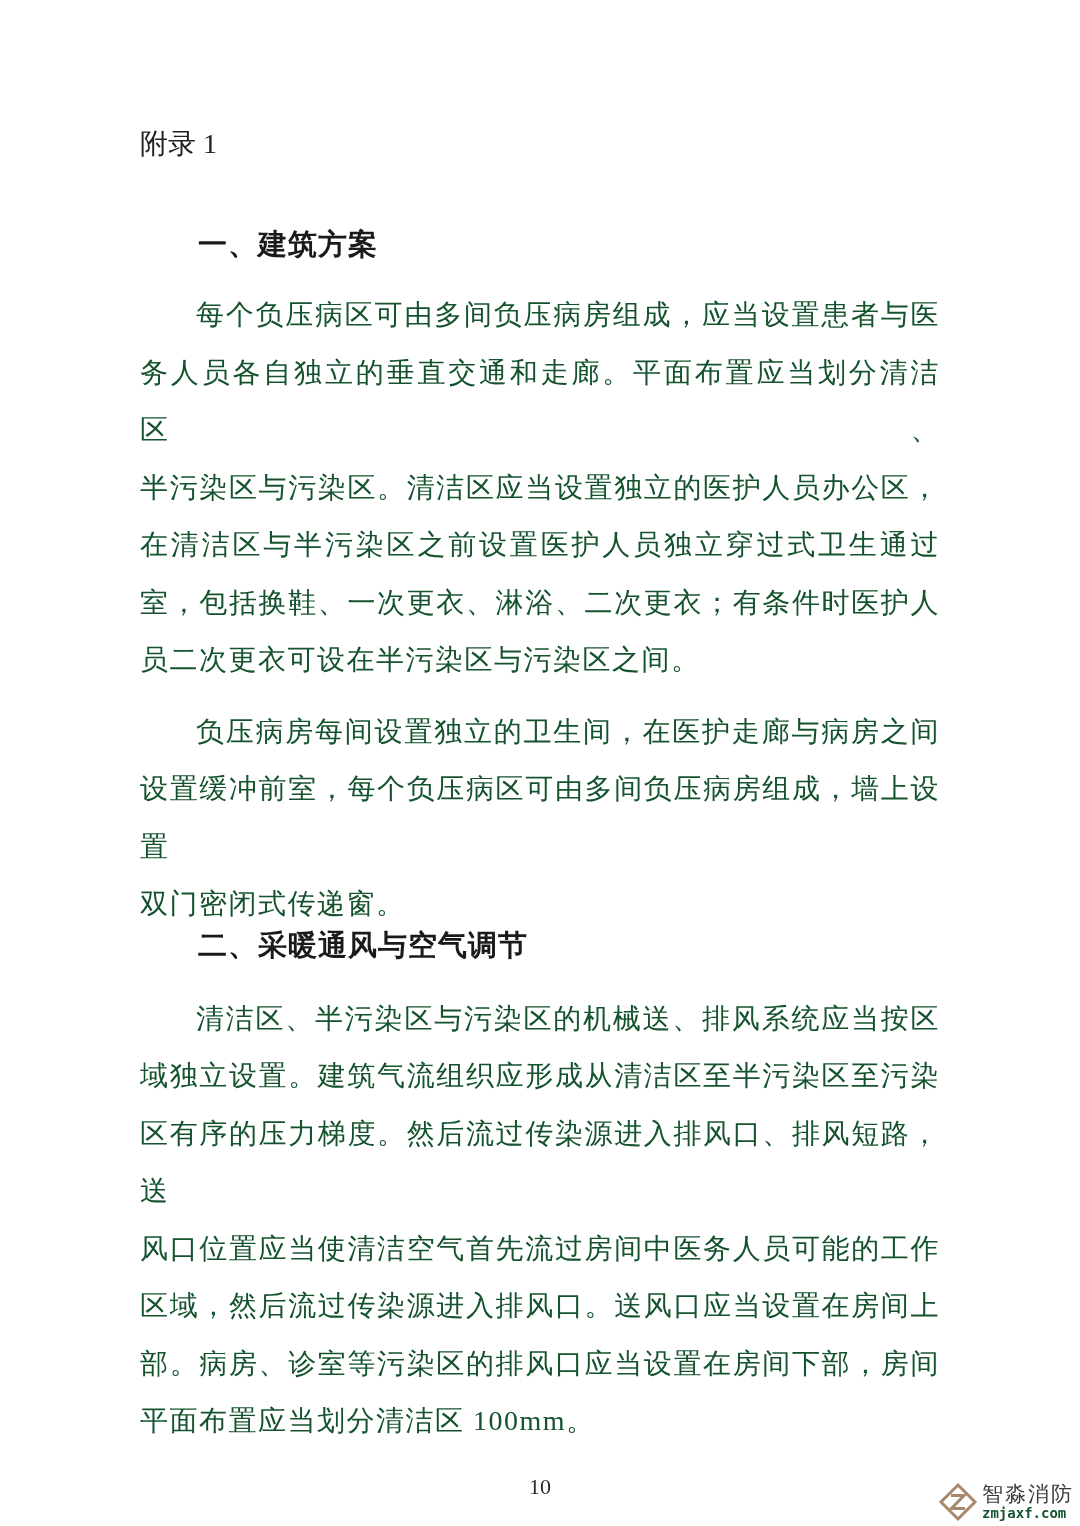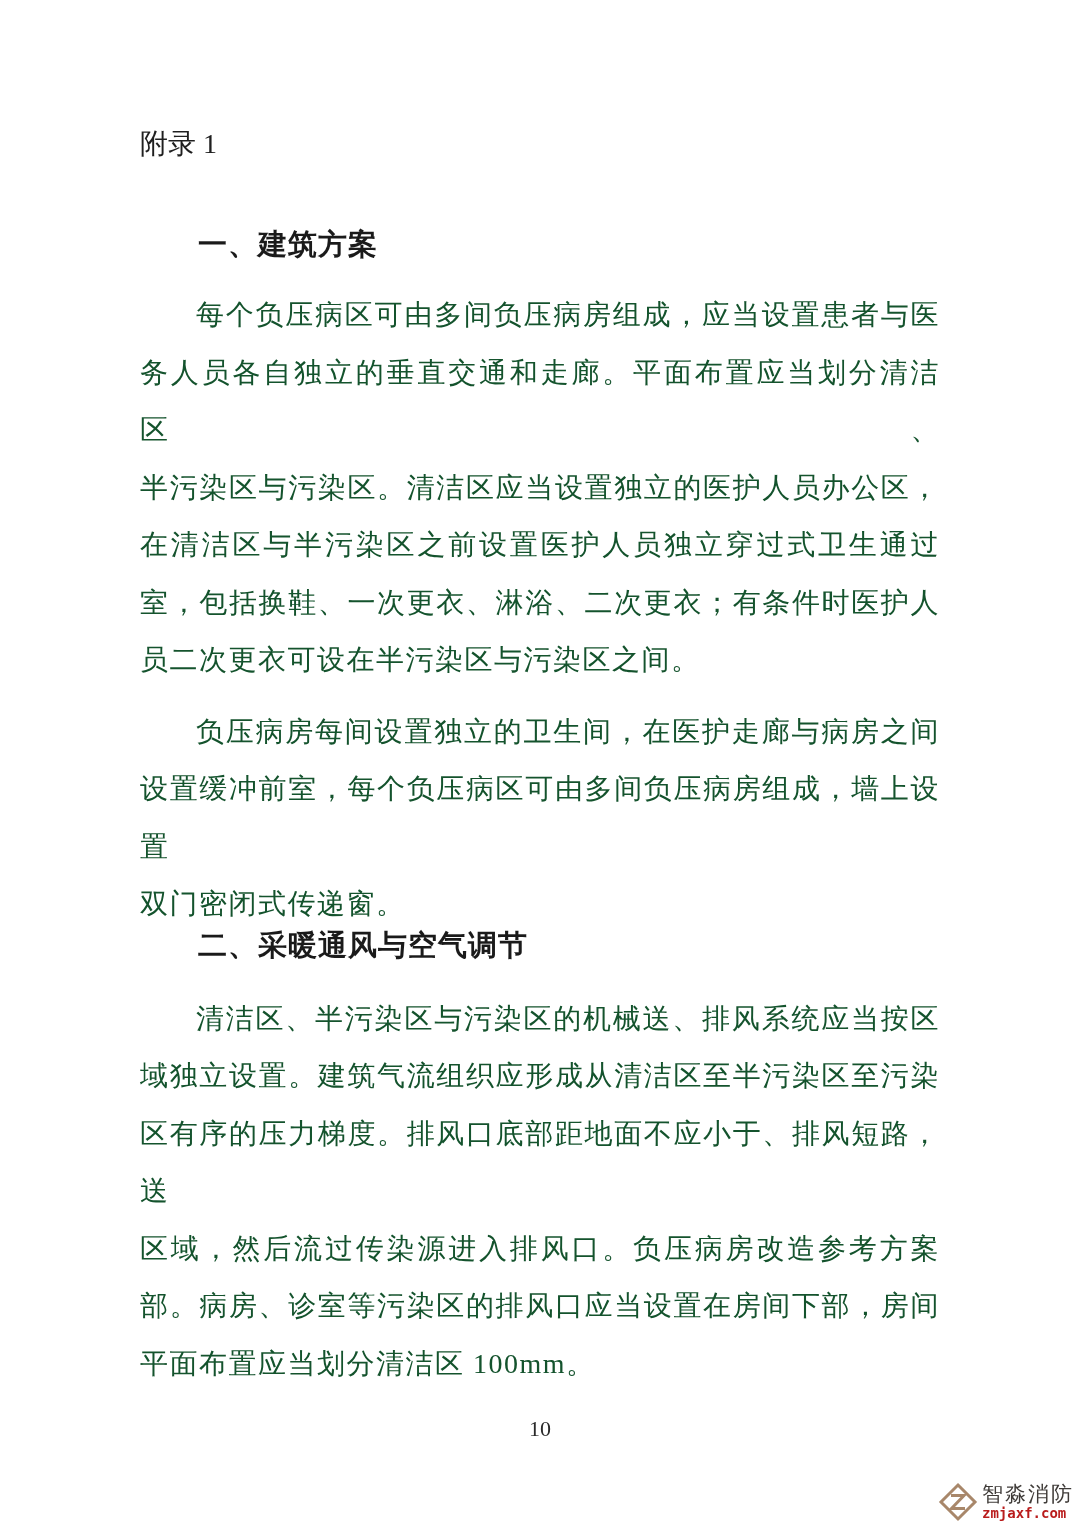--- a/index.html
+++ b/index.html
@@ -81,21 +81,21 @@
     font-family: "Liberation Sans", "DejaVu Sans", sans-serif;
     font-size: 21px;
     letter-spacing: 2px;
     color: #3f3b38;
     line-height: 23px;
   }
   .brand-url {
     font-family: "DejaVu Sans Mono", "Liberation Mono", monospace;
     font-weight: bold;
     font-size: 14px;
-    color: #b91c1c;
+    color: #14532d;
     line-height: 17px;
   }
 </style>
 </head>
 <body>
 
 <div class="page">
   <div class="content">
 
     <div class="appendix">附录 1</div>
@@ -116,22 +116,23 @@
       <div class="line indent">负压病房每间设置独立的卫生间，在医护走廊与病房之间</div>
       <div class="line">设置缓冲前室，每个负压病区可由多间负压病房组成，墙上设置</div>
       <div class="line last">双门密闭式传递窗。</div>
     </div>
 
     <h2 class="section-heading heading-2">二、采暖通风与空气调节</h2>
 
     <div class="para para-3">
       <div class="line indent">清洁区、半污染区与污染区的机械送、排风系统应当按区</div>
       <div class="line">域独立设置。建筑气流组织应形成从清洁区至半污染区至污染</div>
-      <div class="line">区有序的压力梯度。排风口底部距地面不应小于、排风短路，送</div>
-      <div class="line">区域，然后流过传染源进入排风口。负压病房改造参考方案</div>
+      <div class="line">区有序的压力梯度。然后流过传染源进入排风口、排风短路，送</div>
+      <div class="line">风口位置应当使清洁空气首先流过房间中医务人员可能的工作</div>
+      <div class="line">区域，然后流过传染源进入排风口。送风口应当设置在房间上</div>
       <div class="line">部。病房、诊室等污染区的排风口应当设置在房间下部，房间</div>
       <div class="line last">平面布置应当划分清洁区 100mm。</div>
     </div>
 
     <div class="page-number">10</div>
   </div>
 
   <div class="brand">
     <span>
       <svg class="brand-icon" viewBox="0 0 40 40" aria-hidden="true">

